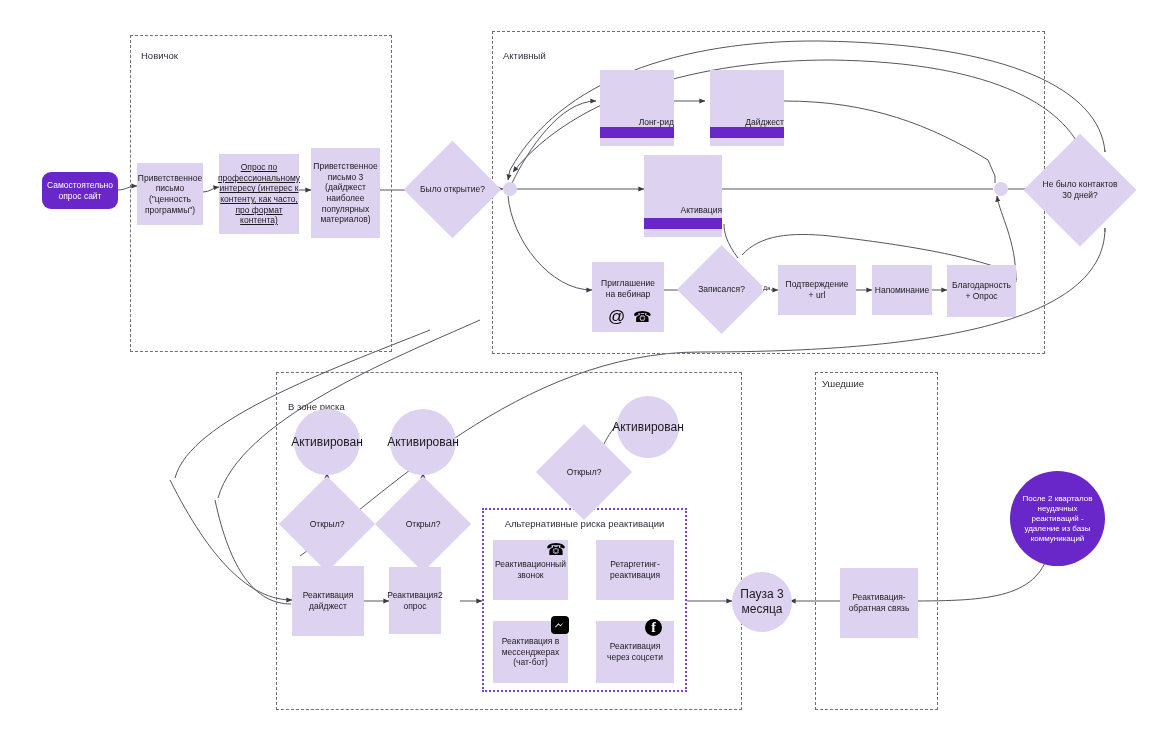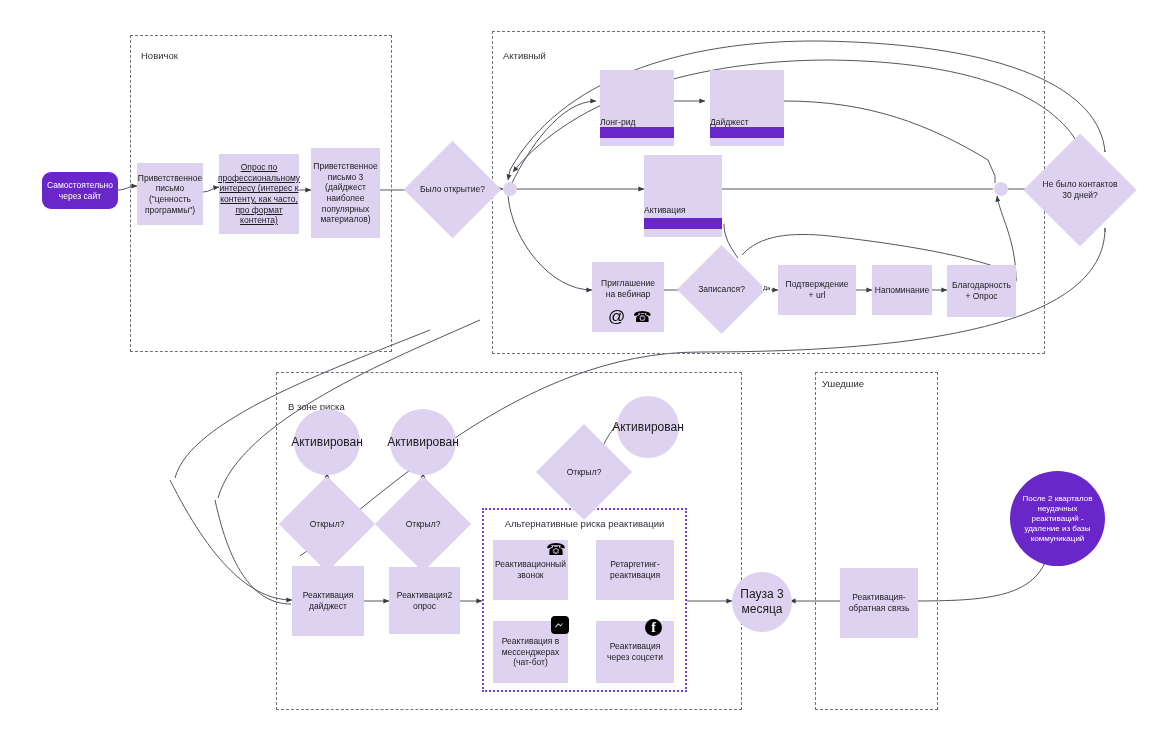--- a/index.html
+++ b/index.html
@@ -67,21 +67,21 @@
     color:#1b1b1b;
   }
   .rect-bar{
     background:#ddd2f0;
     font-size:8.5px;
     position:absolute;
     box-sizing:border-box;
   }
   .rect-bar .body{
     position:absolute;inset:0;
-    display:flex;align-items:center;justify-content:flex-start;
+    display:flex;align-items:center;justify-content:flex-end;
     text-align:center;
     margin-top:28px;
   }
   .rect-bar .bar{
     position:absolute;
     left:0;right:0;
     height:11px;
     background:#6926c9;
   }
   .startnode{
@@ -252,21 +252,21 @@
   <div class="zone" style="left:276px;top:372px;width:466px;height:338px;"></div>
   <div class="zone-title" style="left:288px;top:389px;margin-top:12px;">В зоне риска</div>
 
   <div class="zone" style="left:815px;top:372px;width:123px;height:338px;"></div>
   <div class="zone-title" style="left:822px;top:378px;">Ушедшие</div>
 
   <div class="altbox" style="left:482px;top:508px;width:205px;height:184px;"></div>
   <div class="altbox-title" style="left:488px;top:518px;width:193px;">Альтернативные риска реактивации</div>
 
   <div class="node startnode" style="left:42px;top:172px;width:76px;height:37px;">
-    <span class="lbl">Самостоятельно через сайт</span>
+    <span class="lbl">Самостоятельно опрос сайт</span>
   </div>
 
   <div class="node rect" style="left:137px;top:163px;width:66px;height:62px;">
     <span class="lbl">Приветственное письмо ("ценность программы")</span>
   </div>
 
   <div class="node rect" style="left:219px;top:154px;width:80px;height:80px;text-decoration:underline;">
     <span class="lbl">Опрос по профессиональному интересу (интерес к контенту, как часто, про формат контента)</span>
   </div>
 
@@ -356,21 +356,21 @@
 
   <div class="diamond" style="left:550px;top:438px;width:68px;height:68px;">
     <div class="dshape"></div>
     <span class="lbl">Открыл?</span>
   </div>
 
   <div class="node rect" style="left:292px;top:566px;width:72px;height:70px;">
     <span class="lbl">Реактивация дайджест</span>
   </div>
 
-  <div class="node rect" style="left:389px;top:567px;width:71px;height:67px;">
+  <div class="node rect" style="left:389px;top:567px;width:52px;height:67px;">
     <span class="lbl">Реактивация2 опрос</span>
   </div>
 
   <div class="node rect" style="left:493px;top:540px;width:75px;height:60px;">
     <span class="lbl">Реактивационный звонок</span>
   </div>
   <div class="icon" style="left:546px;top:542px;font-size:16px;">☎</div>
 
   <div class="node rect" style="left:596px;top:540px;width:78px;height:60px;">
     <span class="lbl">Ретаргетинг-реактивация</span>

